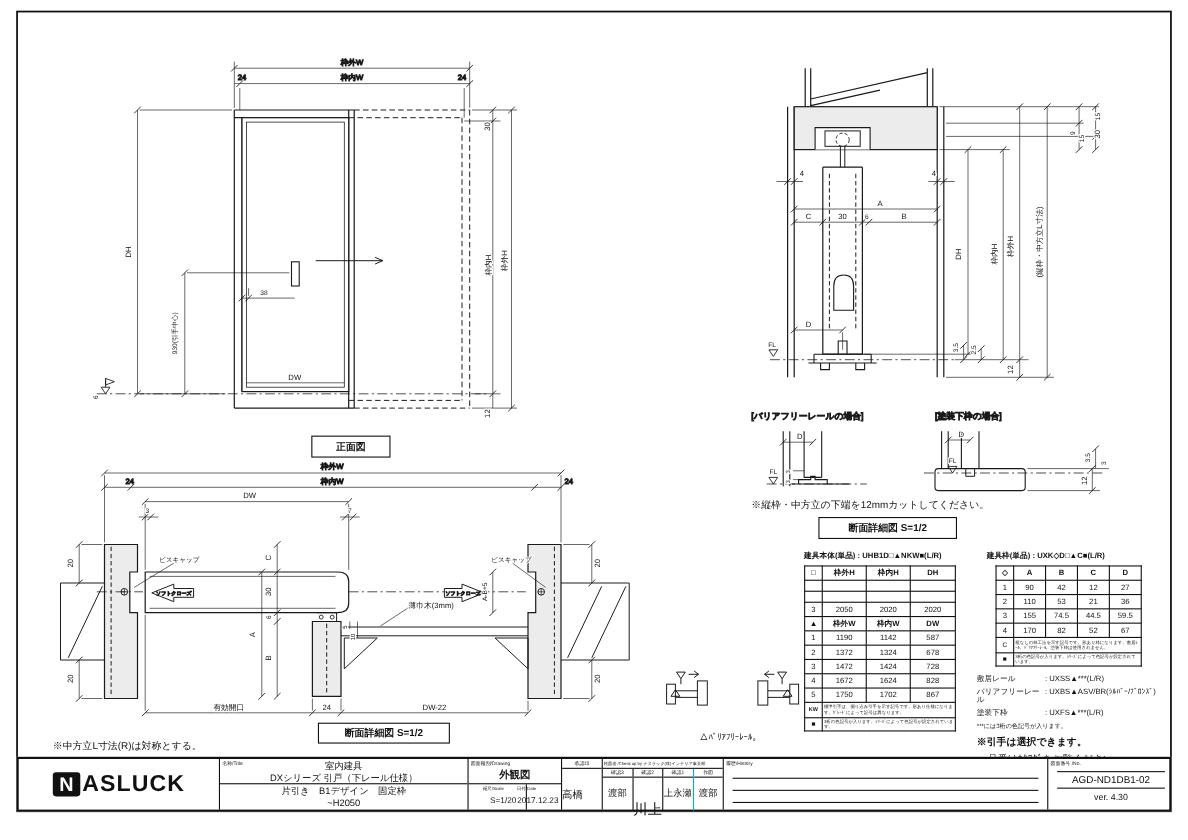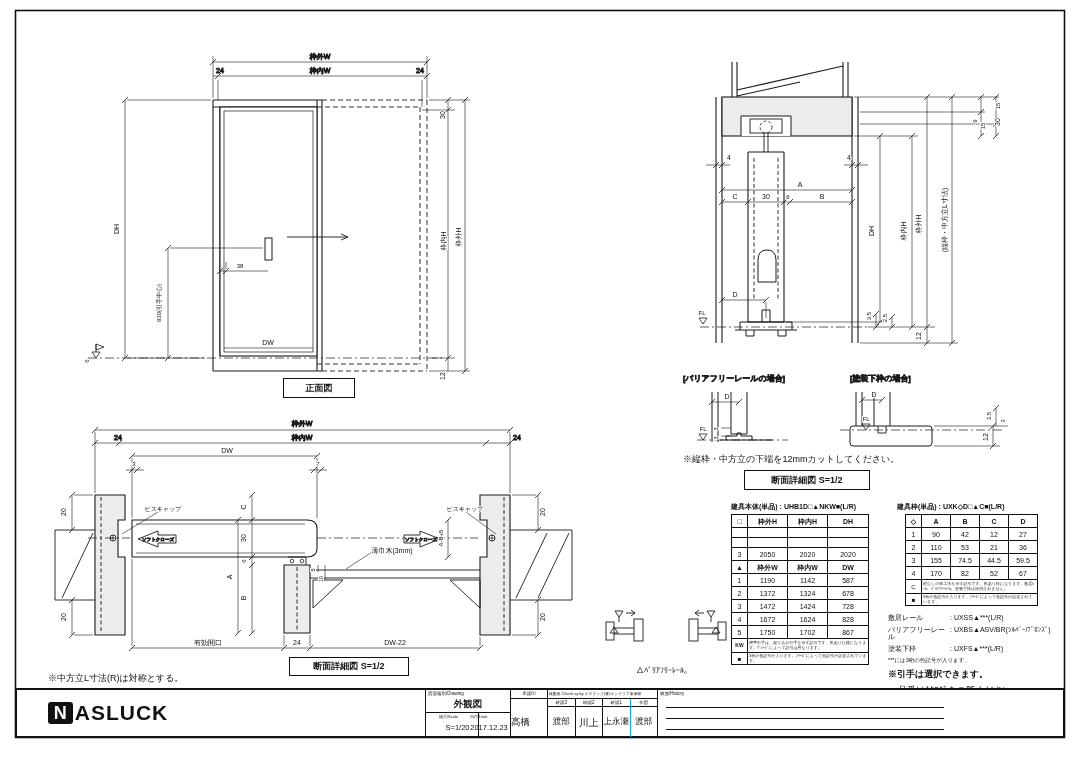--- a/index.html
+++ b/index.html
@@ -235,21 +235,21 @@
     <path d="M610 633 L618 633 L614 627 Z"></path>
     <rect x="718" y="622" width="8" height="18"></rect>
         <rect x="689" y="619" width="9" height="22"></rect>
     <path d="M698 628 H718 M698 634 H718"></path>
     <path d="M707 611 H715 L711 617 Z M711 617 V622"></path>
     <path d="M704 613 H695 M695 613 L699 610 M695 613 L699 616"></path>
     <path d="M712 633 L720 633 L716 627 Z"></path>
   </g>
 </svg>
 
-<div class="boxlbl" style="left:283px;top:378px;width:70px;height:18px">
+<div class="boxlbl" style="left:283px;top:396px;width:70px;height:18px">
   <span>正面図</span>
 </div>
 <div class="boxlbl" style="left:289px;top:657px;width:118px;height:17px">
   <span>断面詳細図 S=1/2</span>
 </div>
 <div class="boxlbl" style="left:744px;top:470px;width:124px;height:18px">
   <span>断面詳細図 S=1/2</span>
 </div>
 
 <span class="lbl f9" style="left:48px;top:678px">※中方立L寸法(R)は対称とする。</span>
@@ -413,20 +413,31 @@
 
 <div class="tb">
 
   <div class="tbc" style="left:0;width:182px;border-left:none">
     <div class="logo">
       <span class="logoN">N</span>
       <span class="logoR">ASLUCK</span>
     </div>
   </div>
 
+  <div class="tbc" style="left:182px;width:226px">
+    <span class="tiny" style="left:2px;top:1px">名称/Title</span>
+    <div class="half" style="top:0;height:23px;border-bottom:1px solid #111;padding-top:1px">
+      <div style="font-size:8.5px;line-height:11px">室内建具</div>
+      <div style="font-size:8.5px;line-height:11px">DXシリーズ 引戸（下レール仕様）</div>
+    </div>
+    <div class="half" style="top:23px;height:23px;padding-top:1px">
+      <div style="font-size:8.5px;line-height:11px">片引き　B1デザイン　固定枠</div>
+      <div style="font-size:8.5px;line-height:11px">~H2050</div>
+    </div>
+  </div>
 
   <div class="tbc" style="left:408px;width:85px">
     <span class="tiny" style="left:2px;top:1px">図面種別/Drawing</span>
     <div class="half" style="top:0;height:23px;border-bottom:1px solid #111">
       <div style="font-size:9.5px;font-weight:bold;margin-top:8px">外観図</div>
     </div>
     <div class="half" style="top:23px;height:23px">
       <div style="position:absolute;left:11px;top:0;width:42px;height:100%;border-right:1px solid #111;box-sizing:border-box">
         <span class="tiny" style="left:2px;top:1px;font-size:4px">縮尺/Scale</span>
         <div style="font-size:7.5px;margin-top:10px;text-align:center">S=1/20</div>
@@ -445,35 +456,40 @@
 
   <div class="tbc" style="left:530px;width:110px">
     <div style="font-size:3.8px;border-bottom:1px solid #111;height:8px;line-height:8px;white-space:nowrap;overflow:hidden;padding-left:1px">検図者 /Check up by ナスラック(株)インテリア事業部</div>
     <div style="display:flex;height:38px">
       <div style="flex:1;border-right:1px solid #111">
         <div style="font-size:4.5px;text-align:center;border-bottom:1px solid #111;height:7px;line-height:7px">確認3</div>
         <div style="font-size:8.5px;text-align:center;margin-top:9px">渡部</div>
       </div>
       <div style="flex:1;border-right:1px solid #111">
         <div style="font-size:4.5px;text-align:center;border-bottom:1px solid #111;height:7px;line-height:7px">確認2</div>
-        <div style="font-size:10px;text-align:center;margin-top:9px">川上</div>
+        <div style="font-size:13px;text-align:center;margin-top:20px">川上</div>
       </div>
       <div style="flex:1;border-right:1px solid #0ea5e9">
         <div style="font-size:4.5px;text-align:center;border-bottom:1px solid #111;height:7px;line-height:7px">確認1</div>
         <div style="font-size:8.5px;text-align:center;margin-top:9px">上永瀬</div>
       </div>
       <div style="flex:1">
         <div style="font-size:4.5px;text-align:center;border-bottom:1px solid #111;height:7px;line-height:7px">作図</div>
         <div style="font-size:8.5px;text-align:center;margin-top:9px">渡部</div>
       </div>
     </div>
   </div>
 
   <div class="tbc" style="left:640px;width:295px">
     <span class="tiny" style="left:2px;top:1px">履歴/History</span>
     <div class="hline" style="left:8px;right:8px;top:17px"></div>
     <div class="hline" style="left:8px;right:8px;top:28px"></div>
     <div class="hline" style="left:8px;right:8px;top:39px"></div>
   </div>
 
+  <div class="tbc" style="left:935px;width:115px">
+    <span class="tiny" style="left:2px;top:1px">図面番号 /No.</span>
+    <div style="margin:11px 8px 0 8px;border-top:1px solid #111;border-bottom:1px solid #111;text-align:center;font-size:9px;padding:2px 0">AGD-ND1DB1-02</div>
+    <div style="text-align:center;font-size:8px;margin-top:3px">ver. 4.30</div>
+  </div>
 </div>
 
 </div>
 
 </body></html>

